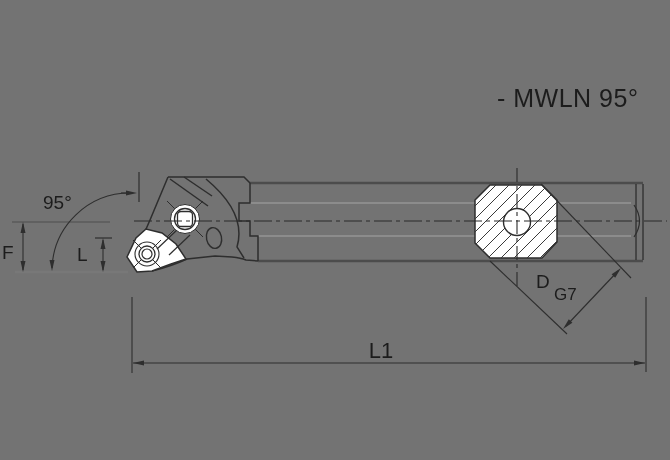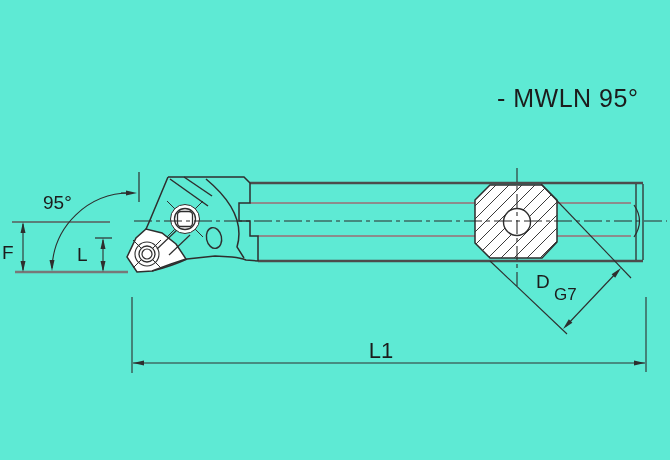--- a/index.html
+++ b/index.html
@@ -5,21 +5,21 @@
   html, body {
     margin: 0;
     padding: 0;
     background: #ffffff;
     font-family: "Liberation Sans", sans-serif;
   }
   .stage {
     position: relative;
     width: 670px;
     height: 460px;
-    background: #5eead4;
+    background: #737373;
     overflow: hidden;
   }
   svg text {
     font-family: "Liberation Sans", sans-serif;
     fill: #1c1c1c;
   }
   .t-label   { font-size: 19px; }
   .t-sub     { font-size: 17px; }
   .t-big     { font-size: 22px; }
   .t-title   { font-size: 25px; letter-spacing: 0.5px; }

